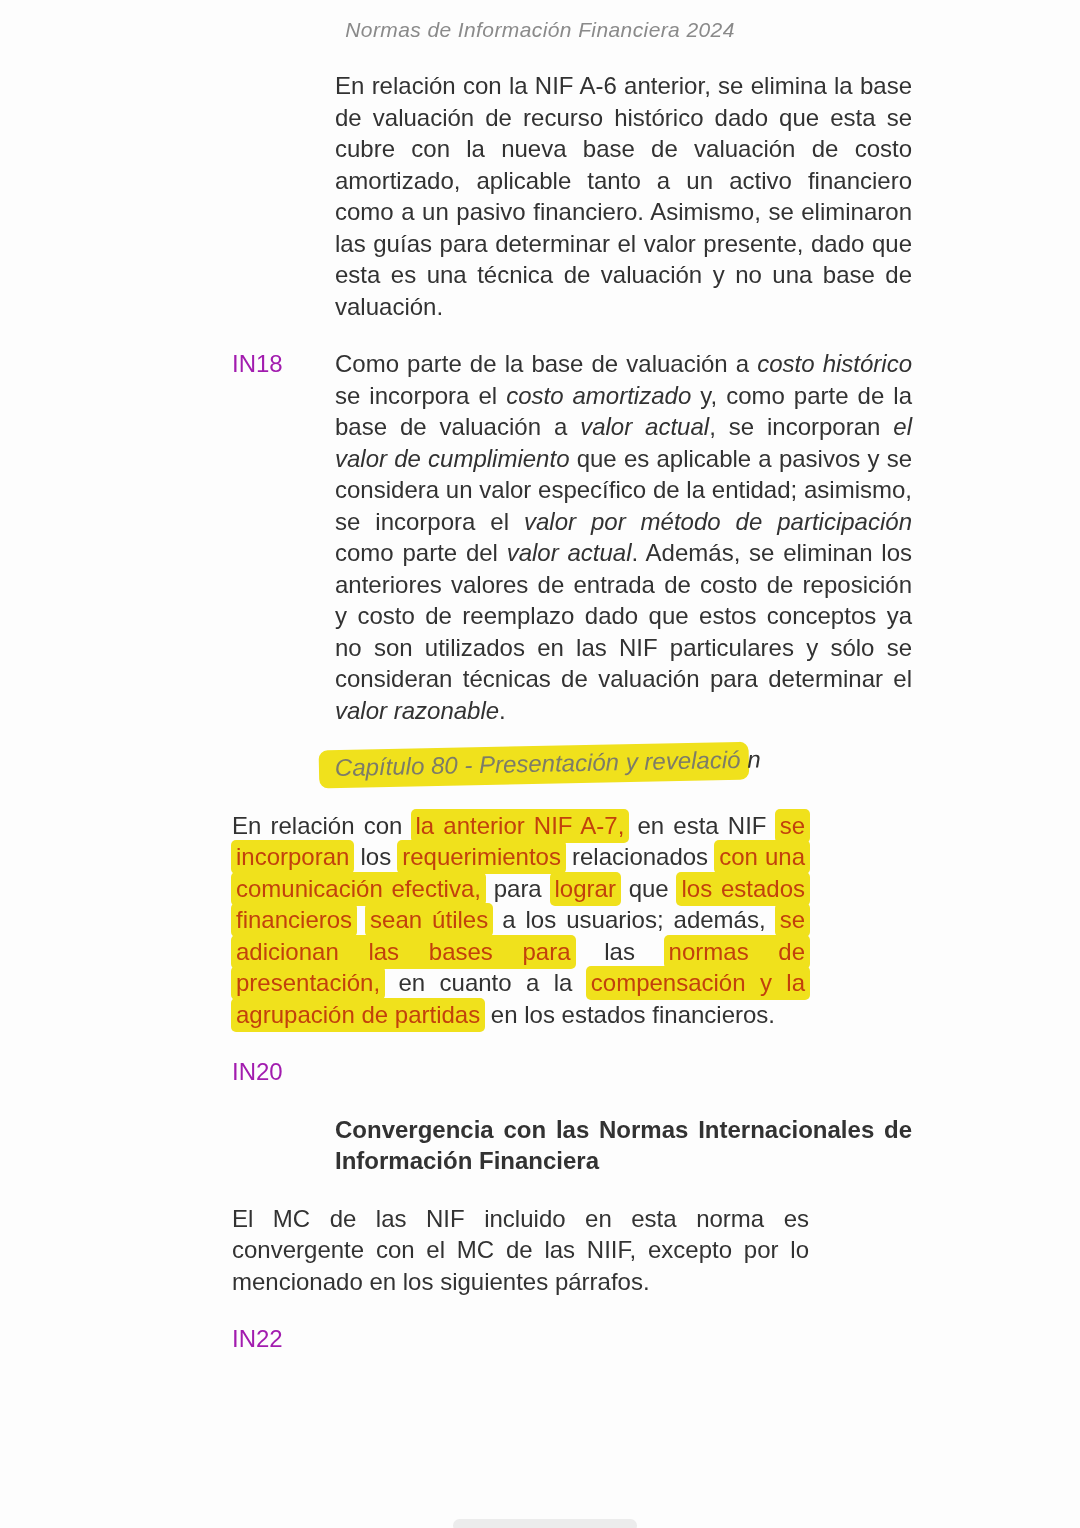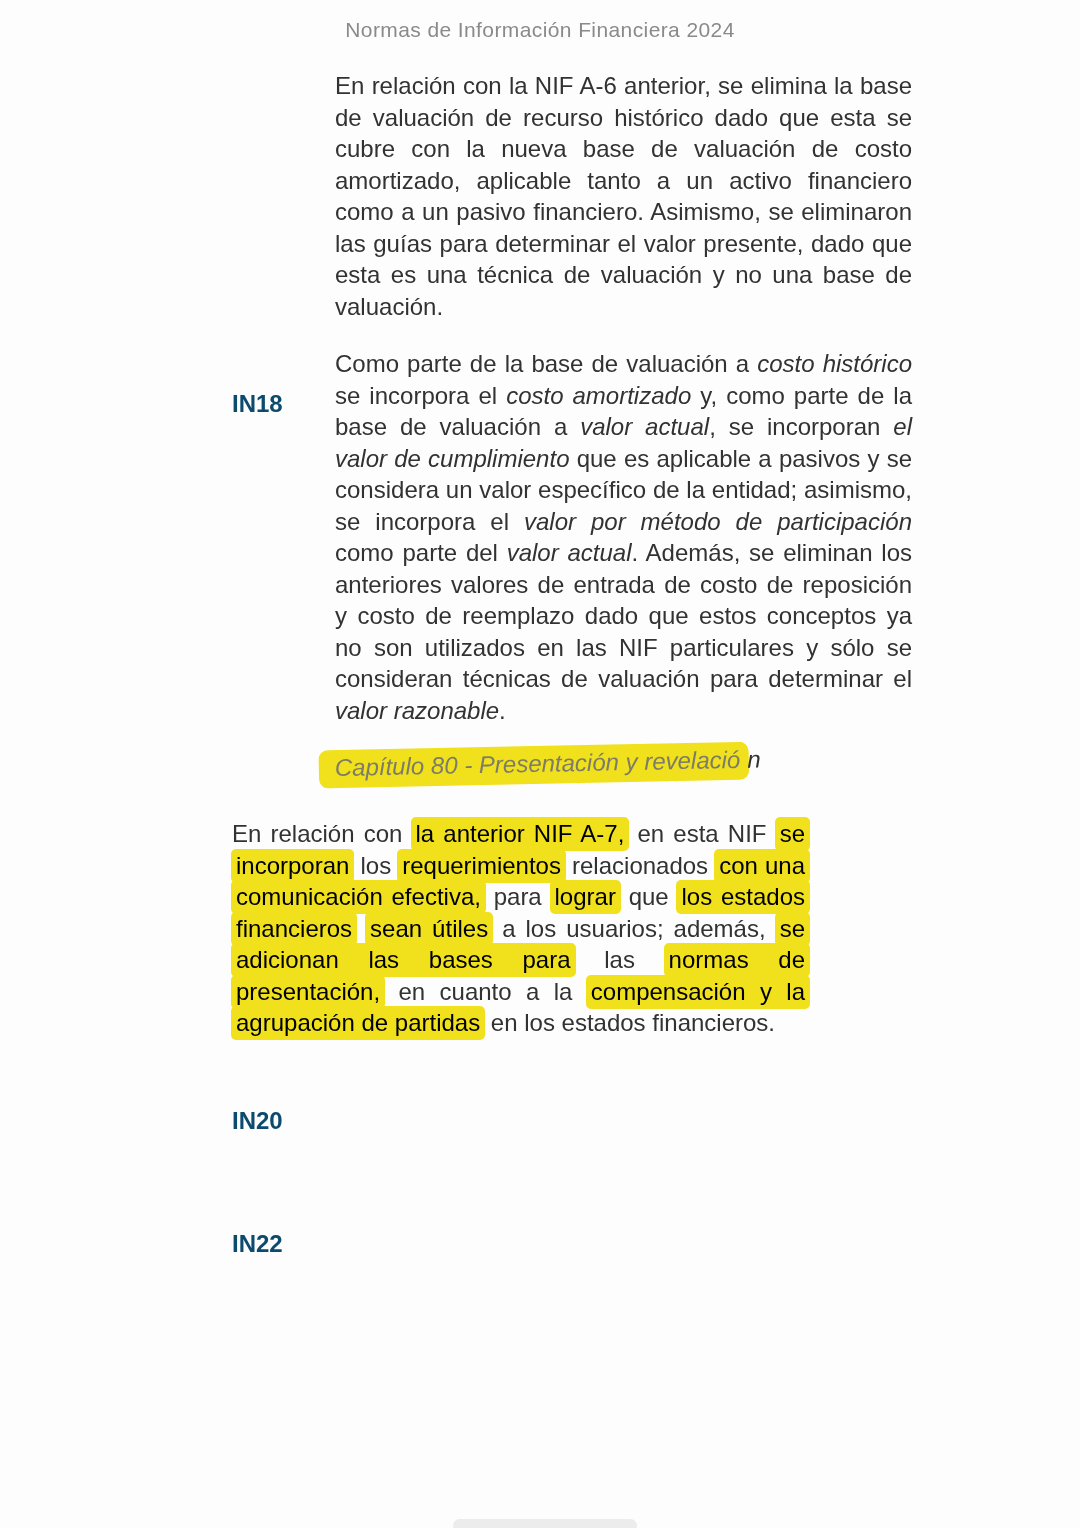--- a/index.html
+++ b/index.html
@@ -17,47 +17,47 @@
   .header {
     position: absolute;
     top: 16px;
     left: 0;
     width: 100%;
     text-align: center;
     font-size: 21px;
     line-height: 27px;
     letter-spacing: 0.4px;
     color: #8a8a8a;
+    font-style: italic;
   }
   .doc-body {
     position: absolute;
     top: 70px;
     left: 232px;
     width: 680px;
   }
   .row { display: flex; margin-bottom: 26px; }
   .label {
     width: 103px;
     flex: 0 0 103px;
-    font-weight: 700;
-    color: #0c4a6e;
-    margin-top: 40px;
+    font-weight: 400;
+    color: #a21caf;
   }
   .text {
     width: 577px;
     flex: 0 0 577px;
     text-align: justify;
   }
   .chapter-heading .text { text-align: left; }
   .section-heading .text { font-weight: 700; }
   .it { font-style: italic; }
   .bd { font-weight: 700; }
   .hl {
     background: #f0e11c;
-    color: #000000;
+    color: #c2410c;
     padding: 3px 5px 4px 5px;
     margin: -3px -1px -4px -1px;
     border-radius: 5px;
     box-decoration-break: clone;
     -webkit-box-decoration-break: clone;
   }
   .chapter-heading .hl {
     padding: 4px 8px 7px 16px;
     margin-left: -16px;
     border-radius: 9px;
@@ -95,21 +95,26 @@
       <div class="row chapter-heading">
         <div class="label"></div>
         <div class="text tilt"><span class="it hl">Capítulo 80 - Presentación y revelació</span><span class="it">n</span></div>
       </div>
       <div class="row paragraph">
         <div class="text"><span>En relación con </span><span class="hl">la anterior NIF A-7,</span><span> en esta NIF </span><span class="hl">se incorporan</span><span> los </span><span class="hl">requerimientos</span><span> relacionados </span><span class="hl">con una comunicación efectiva,</span><span> para </span><span class="hl">lograr</span><span> que </span><span class="hl">los estados financieros</span><span> </span><span class="hl">sean útiles</span><span> a los usuarios; además, </span><span class="hl">se adicionan las bases para</span><span> las </span><span class="hl">normas de presentación,</span><span> en cuanto a la </span><span class="hl">compensación y la agrupación de partidas</span><span> en los estados financieros.</span></div>
       </div>
       <div class="row paragraph">
         <div class="label">IN20</div>
       </div>
+      <div class="row section-heading">
+        <div class="label"></div>
+        <div class="text"><span class="bd">Convergencia con las Normas Internacionales de Información Financiera</span></div>
+      </div>
       <div class="row paragraph">
+        <div class="text"><span>El MC de las NIF incluido en esta norma es convergente con el MC de las NIIF, excepto por lo mencionado en los siguientes párrafos.</span></div>
       </div>
       <div class="row paragraph">
         <div class="label">IN22</div>
         <div class="text"></div>
       </div>
     </main>
 
   <div class="bottom-bar"></div>
 </div>
 

